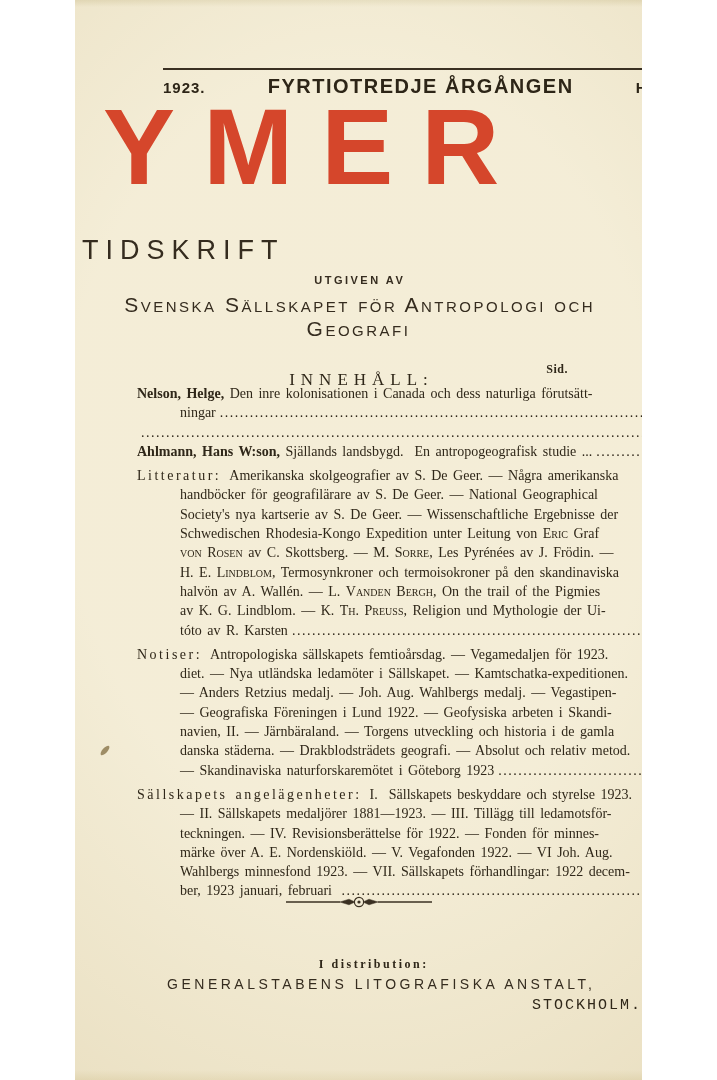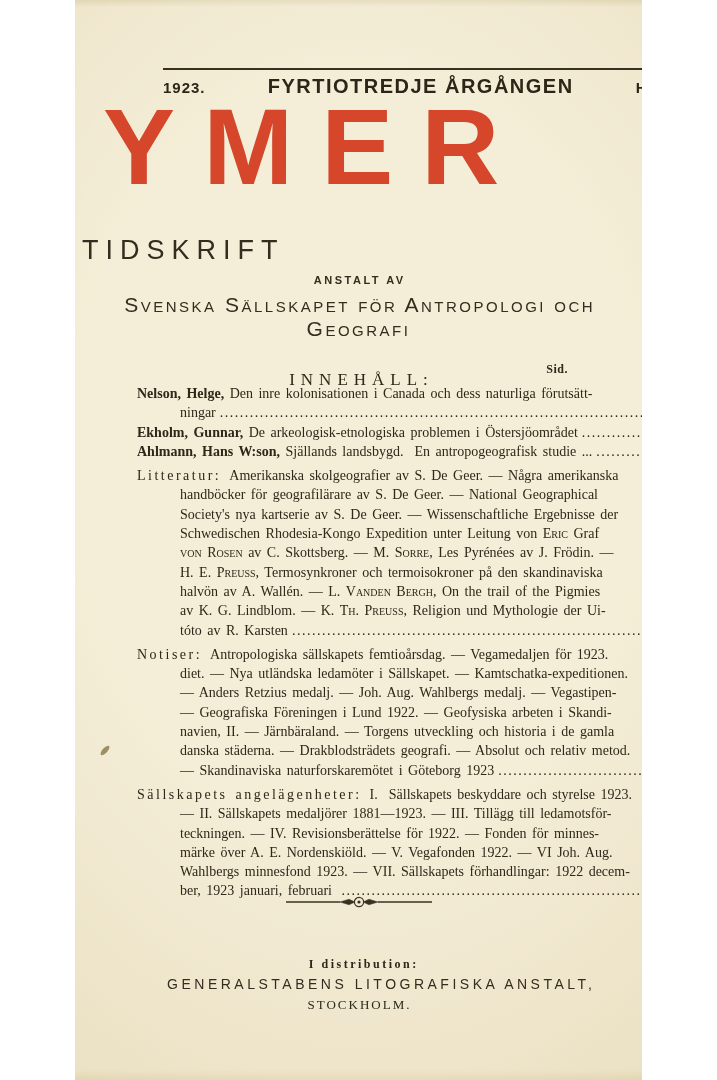--- a/index.html
+++ b/index.html
@@ -79,31 +79,31 @@
     letter-spacing:1.5px;margin:0 5px 0 4px;min-width:0;
   }
   .pagenum{flex:0 0 auto;min-width:26px;text-align:right;}
   
   .divider{
     position:absolute;top:894px;left:0;width:100%;
     display:flex;justify-content:center;
   }
   
   .dist-line{
-    position:absolute;top:957px;left:4px;width:100%;text-align:center;
+    position:absolute;top:957px;left:14px;width:100%;text-align:center;
     font-size:12px;font-weight:bold;letter-spacing:2.5px;text-indent:2.5px;color:#2f2719;
   }
   .printer-line{
     position:absolute;top:976px;left:0;width:100%;text-align:center;
     font-family:"Liberation Sans", sans-serif;
     font-size:14px;letter-spacing:3.5px;text-indent:3.5px;color:#352c1f;margin-left:21px;
   }
   .city-line{
-    position:absolute;top:997px;left:0;width:100%;text-align:center;
-    font-size:13px;letter-spacing:2px;text-indent:2px;color:#2f2719;
+    position:absolute;top:997px;left:0;width:100%;text-align:right;
+    font-size:15px;letter-spacing:2px;text-indent:2px;color:#2f2719;font-family:Liberation Mono, monospace;
   }
   
   .blemish{
     position:absolute;top:748px;left:24px;width:12px;height:5px;
     background:#8f7d52;border-radius:50%;
     transform:rotate(-48deg);opacity:.85;
   }
 </style>
 </head>
 <body>
@@ -112,38 +112,37 @@
 
   <div class="masthead">
     <span>1923.</span>
     <span class="vol">FYRTIOTREDJE ÅRGÅNGEN</span>
     <span>HÄFT. 1.</span>
   </div>
   <div class="masthead-rule"></div>
 
   <div class="journal-title">YMER</div>
   <div class="journal-subtitle">TIDSKRIFT</div>
-  <div class="published-by">ANSTALT AV</div>
+  <div class="published-by">UTGIVEN AV</div>
   <div class="society">Svenska Sällskapet för Antropologi och Geografi</div>
 
   <div class="toc-heading">INNEHÅLL:</div>
   <div class="sid-label">Sid.</div>
 
   <div class="toc">
       <div class="toc-section">
         <div class="toc-line">
           <span class="line-text"><span class="bold">Nelson, Helge, </span><span>Den inre kolonisationen i Canada och dess naturliga förutsätt-</span></span>
         </div>
         <div class="toc-line cont">
           <span class="line-text"><span>ningar</span></span>
           <span class="dots">...........................................................................................................................</span>
           <span class="pagenum">1</span>
         </div>
         <div class="toc-line">
-          <span class="line-text"><span class="bold">Ekholm, Gunnar, </span><span>De arkeologisk-etnologiska problemen i Östersjöområdet</span></span>
           <span class="dots">...........................................................................................................................</span>
           <span class="pagenum">51</span>
         </div>
         <div class="toc-line">
           <span class="line-text"><span class="bold">Ahlmann, Hans W:son, </span><span>Själlands landsbygd.  En antropogeografisk studie ...</span></span>
           <span class="dots">...........................................................................................................................</span>
           <span class="pagenum">81</span>
         </div>
       </div>
       <div class="toc-section">
@@ -156,21 +155,21 @@
         <div class="toc-line cont">
           <span class="line-text"><span>Society's nya kartserie av S. De Geer. — Wissenschaftliche Ergebnisse der</span></span>
         </div>
         <div class="toc-line cont">
           <span class="line-text"><span>Schwedischen Rhodesia-Kongo Expedition unter Leitung von </span><span class="sc">Eric</span><span> Graf</span></span>
         </div>
         <div class="toc-line cont">
           <span class="line-text"><span class="sc">von Rosen</span><span> av C. Skottsberg. — M. </span><span class="sc">Sorre</span><span>, Les Pyrénées av J. Frödin. —</span></span>
         </div>
         <div class="toc-line cont">
-          <span class="line-text"><span>H. E. </span><span class="sc">Preuss</span><span>, Termosynkroner och termoisokroner på den skandinaviska</span></span>
+          <span class="line-text"><span>H. E. </span><span class="sc">Lindblom</span><span>, Termosynkroner och termoisokroner på den skandinaviska</span></span>
         </div>
         <div class="toc-line cont">
           <span class="line-text"><span>halvön av A. Wallén. — L. </span><span class="sc">Vanden Bergh</span><span>, On the trail of the Pigmies</span></span>
         </div>
         <div class="toc-line cont">
           <span class="line-text"><span>av K. G. Lindblom. — K. </span><span class="sc">Th. Preuss</span><span>, Religion und Mythologie der Ui-</span></span>
         </div>
         <div class="toc-line cont">
           <span class="line-text"><span>tóto av R. Karsten</span></span>
           <span class="dots">...........................................................................................................................</span>

